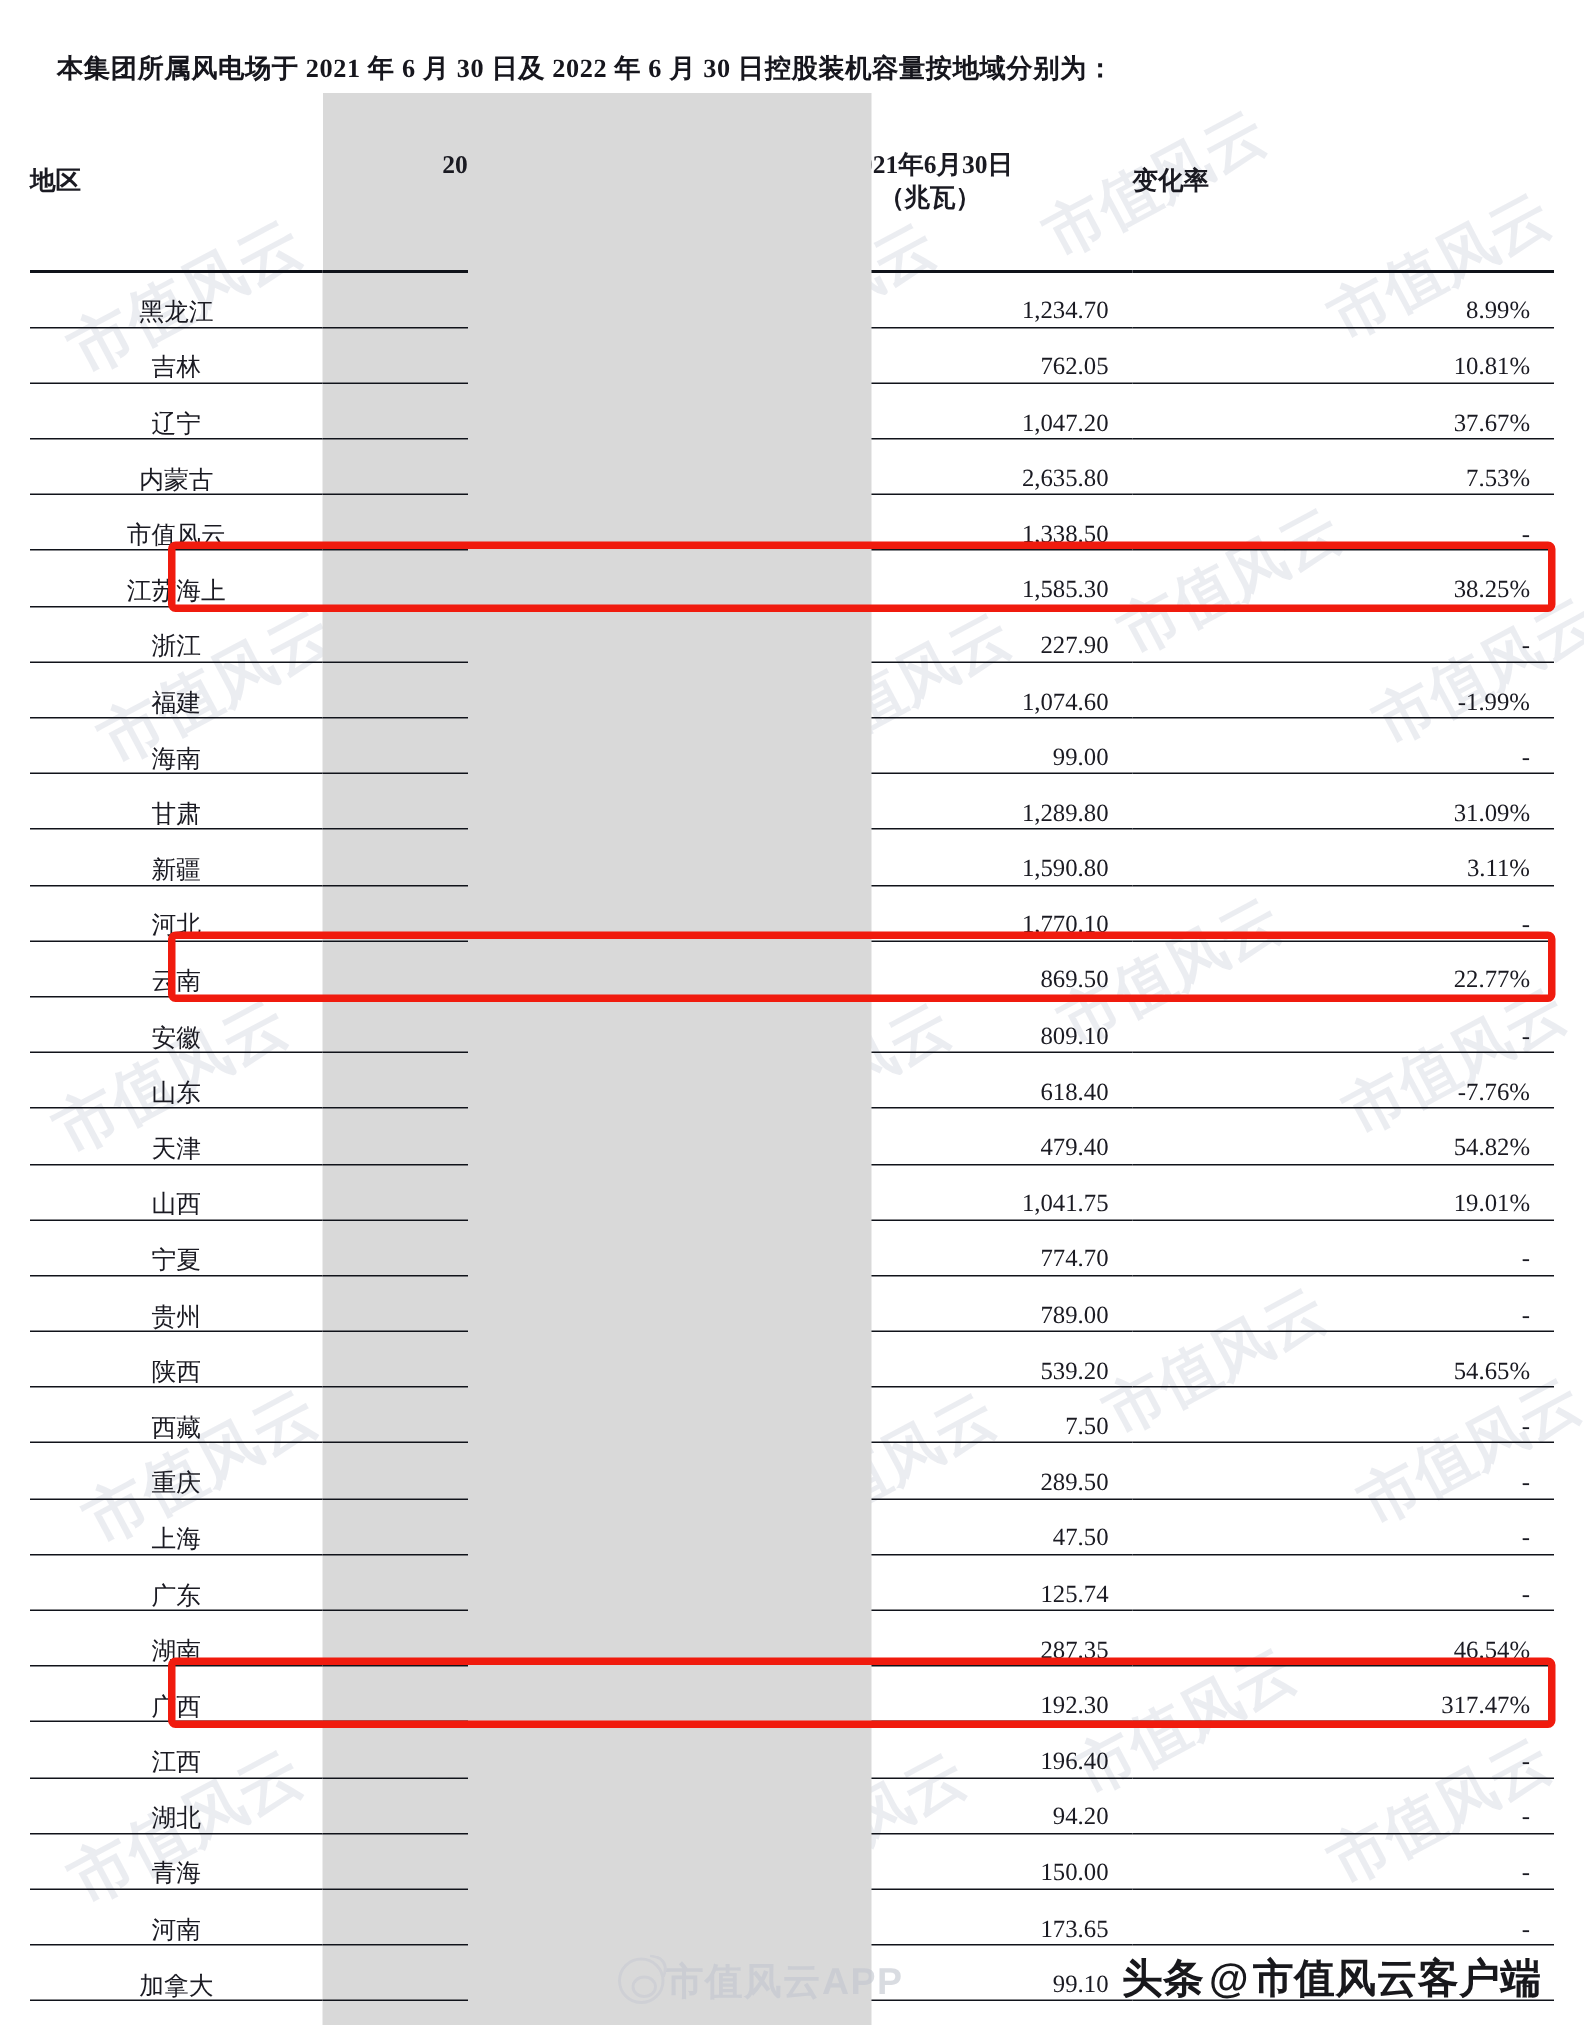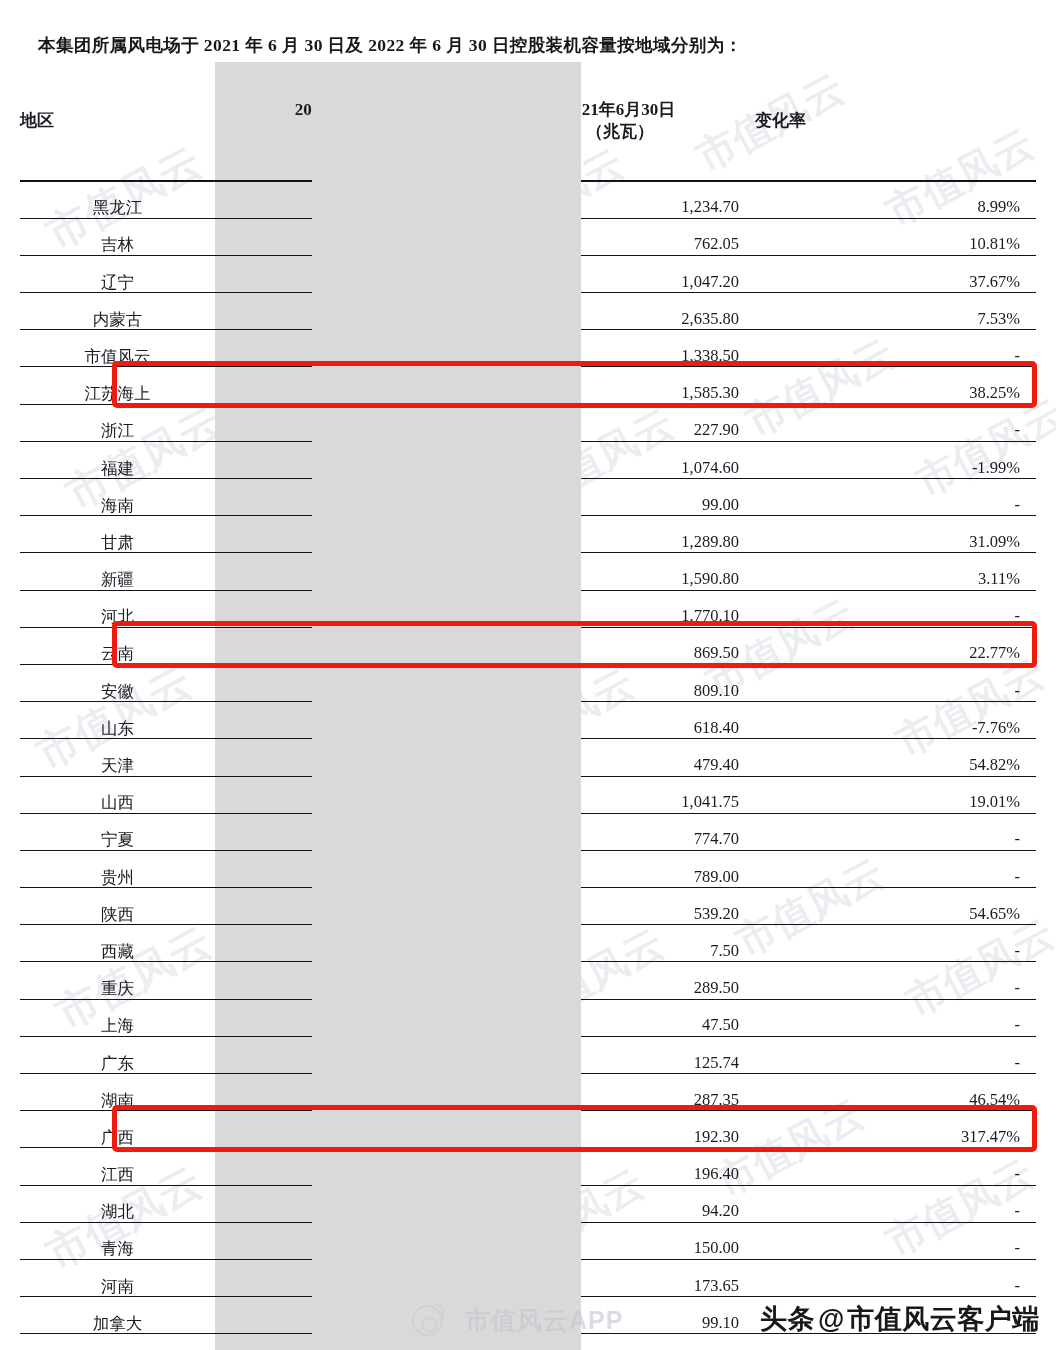--- a/index.html
+++ b/index.html
@@ -131,21 +131,21 @@
   }
 
   
   #wb-mark {
     position: absolute;
     left: 412px;
     top: 1300px;
     height: 40px;
     display: flex;
     align-items: center;
-    gap: 22px;
+    gap: 1px;
     z-index: 8;
     opacity: 0.62;
     justify-content: center;
   }
   #wb-mark .wb-glyph {
     width: 31px; height: 31px;
     border-radius: 50%;
     border: 2.6px solid #c9ccd4;
     position: relative;
     display: inline-block;
@@ -180,21 +180,20 @@
 
   #tt-mark {
     position: absolute;
     left: 748px;
     top: 1298px;
     height: 42px;
     display: flex;
     align-items: center;
     gap: 3px;
     z-index: 8;
-    margin-left: 12px;
   }
   #tt-mark .tt-text {
     font-family: "Liberation Sans", sans-serif;
     font-size: 27px;
     font-weight: 700;
     color: #18181c;
     letter-spacing: 0.5px;
     white-space: nowrap;
   }
   #tt-mark .tt-at {

